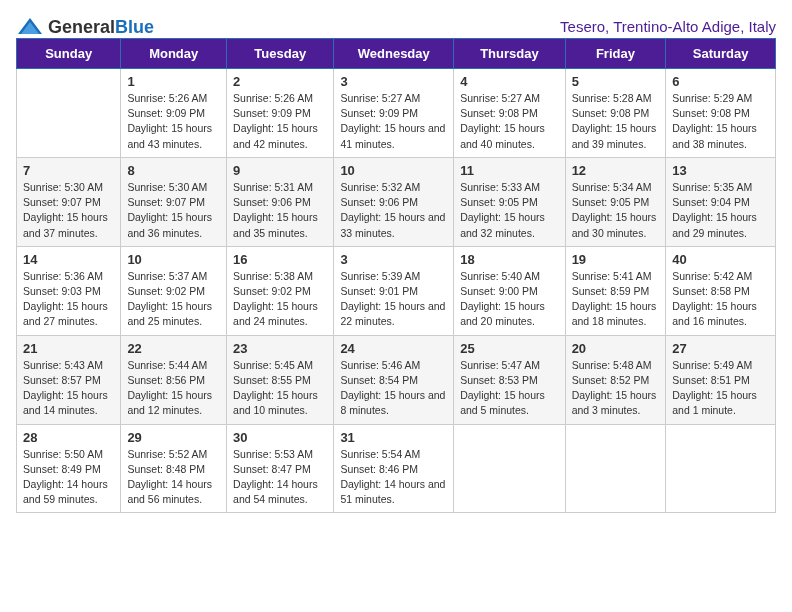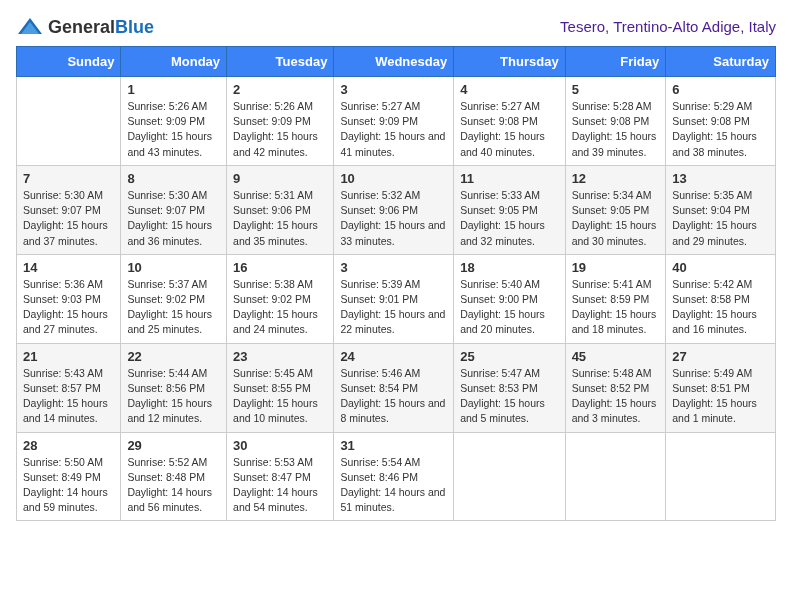--- a/index.html
+++ b/index.html
@@ -7,21 +7,20 @@
       font-family: Arial, sans-serif;
       background: #fff;
       width: 792px;
       min-height: 612px;
       padding: 16px;
     }
     .header-area {
       display: flex;
       justify-content: space-between;
       align-items: flex-start;
-      margin-bottom: 8px;
     }
     .logo {
       display: flex;
       align-items: center;
       gap: 4px;
     }
     .logo-icon {
       width: 28px;
       height: 22px;
     }
@@ -38,24 +37,24 @@
       font-size: 15px;
       color: #4c1d95;
       margin-top: 2px;
     }
     table {
       width: 100%;
       border-collapse: collapse;
       font-size: 11px;
     }
     thead tr th {
-      background: #3b82f6;
+      background: #4c1d95;
       color: #fff;
       padding: 7px 6px;
-      text-align: right;
+      text-align: center;
       font-size: 13px;
       font-weight: bold;
       border: 1px solid #2a6db5;
     }
     tbody tr td {
       border: 1px solid #ccc;
       padding: 5px 6px;
       vertical-align: top;
       color: #333;
       min-height: 70px;
@@ -214,21 +213,21 @@
         </td>
         <td>
           <span class="day-num">24</span>
           <div class="day-info">Sunrise: 5:46 AM<br>Sunset: 8:54 PM<br>Daylight: 15 hours and 8 minutes.</div>
         </td>
         <td>
           <span class="day-num">25</span>
           <div class="day-info">Sunrise: 5:47 AM<br>Sunset: 8:53 PM<br>Daylight: 15 hours and 5 minutes.</div>
         </td>
         <td>
-          <span class="day-num">45</span>
+          <span class="day-num">20</span>
           <div class="day-info">Sunrise: 5:48 AM<br>Sunset: 8:52 PM<br>Daylight: 15 hours and 3 minutes.</div>
         </td>
         <td>
           <span class="day-num">27</span>
           <div class="day-info">Sunrise: 5:49 AM<br>Sunset: 8:51 PM<br>Daylight: 15 hours and 1 minute.</div>
         </td>
       </tr>
       <tr>
         <td>
           <span class="day-num">28</span>

